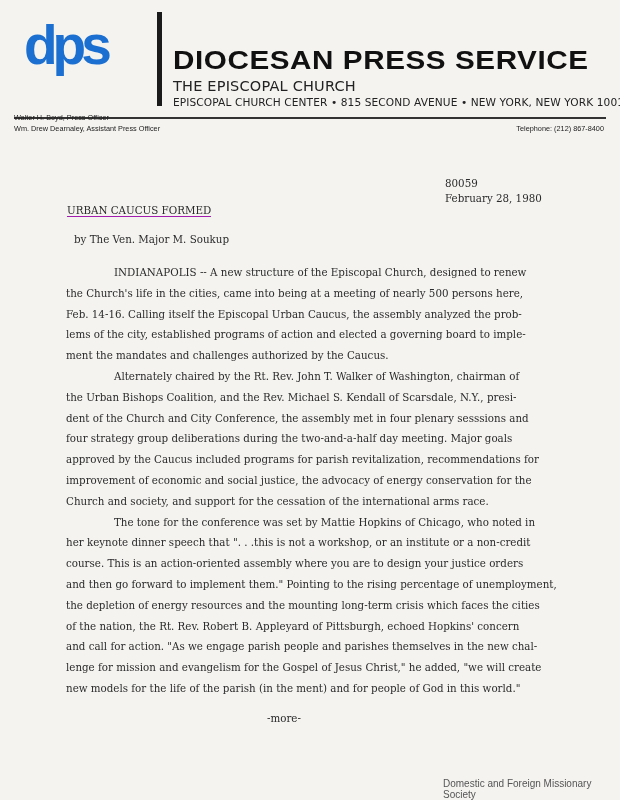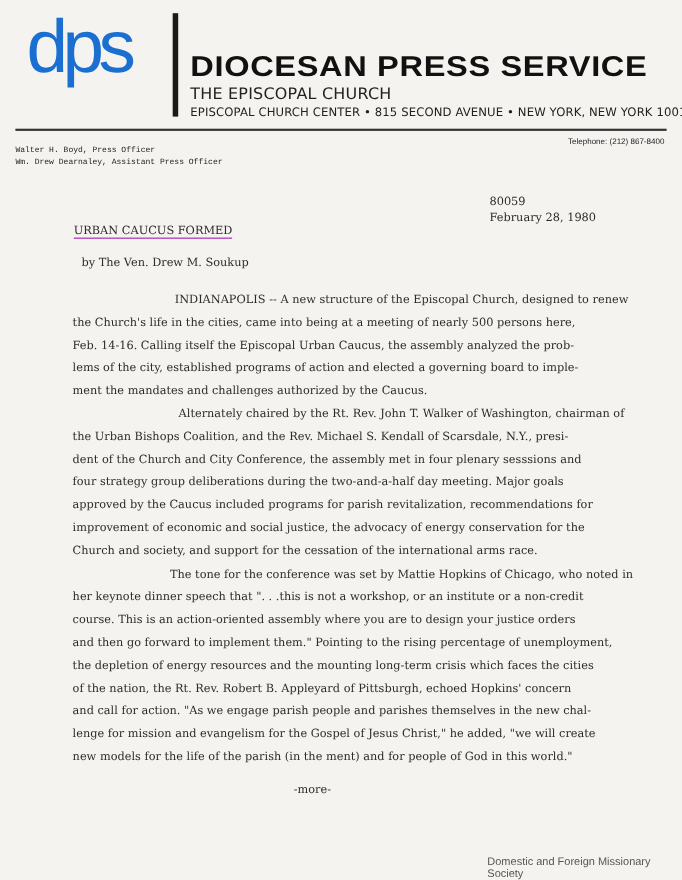--- a/index.html
+++ b/index.html
@@ -6,23 +6,23 @@
   body {
     width: 620px; height: 800px; overflow: hidden;
     background: #f3f2ef;
     position: relative;
     color: #2a2a2a;
   }
   .page { position: absolute; left: 0; top: 0; width: 620px; height: 800px; background: #f4f3f0; }
 
   
   .logo {
-    position: absolute; left: 24px; top: 8px;
+    position: absolute; left: 24px; top: 18px;
     font-family: "Liberation Sans", sans-serif;
-    font-weight: normal; font-size: 68px; letter-spacing: -5px;
+    font-weight: bold; font-size: 55px; letter-spacing: -5px;
     color: #1b6fd0; line-height: 1;
   }
   .vbar { position: absolute; left: 157px; top: 12px; width: 5px; height: 94px; background: #1a1a1a; }
   .org-name {
     position: absolute; left: 173px; top: 45px;
     font-family: "Liberation Sans", sans-serif; font-weight: bold;
     font-size: 26px; letter-spacing: 0.5px; color: #111; white-space: nowrap;
     transform: scaleX(1.14); transform-origin: left top;
   }
   .org-sub {
@@ -30,38 +30,38 @@
     font-family: "DejaVu Sans", sans-serif; font-size: 14.5px; color: #222; white-space: nowrap;
     letter-spacing: 0.2px;
   }
   .org-addr {
     position: absolute; left: 173px; top: 96px;
     font-family: "DejaVu Sans", sans-serif; font-size: 10.6px; color: #222; white-space: nowrap;
     letter-spacing: 0.1px;
   }
   .hrule { position: absolute; left: 14px; top: 117px; width: 592px; height: 2px; background: #333; }
   .staff {
-    position: absolute; left: 14px; top: 132px;
-    font-family: Liberation Mono, monospace; font-size: 7.3px; color: #222; line-height: 11px;
+    position: absolute; left: 14px; top: 112px;
+    font-family: Liberation Sans, sans-serif; font-size: 7.3px; color: #222; line-height: 11px;
   }
   .phone {
     position: absolute; right: 16px; top: 124px;
     font-family: "Liberation Sans", sans-serif; font-size: 7.3px; color: #222;
   }
 
   
   .tw { font-family: "DejaVu Serif", serif; font-size: 10.3px; color: #2b2b2b; }
   .ref { position: absolute; left: 445px; top: 176px; line-height: 15px; }
   .headline { position: absolute; left: 67px; top: 203px; line-height: 15px; }
   .headline span { display: inline-block; border-bottom: 1px solid #a21caf; line-height: 12px; }
   .byline { position: absolute; left: 74px; top: 233px; }
 
   .body { position: absolute; left: 66px; top: 262px; width: 550px; line-height: 20.8px; }
   .body .line { white-space: nowrap; display: block; }
-  .body .indent { padding-left: 48px; text-align: center; }
+  .body .indent { padding-left: 48px; }
 
   .more { position: absolute; left: 267px; top: 712px; }
   .footer-credit {
     position: absolute; left: 443px; top: 778px;
     font-family: "Liberation Sans", sans-serif; font-size: 10px; color: #555;
   }
 </style>
 </head>
 <body>
 
@@ -79,21 +79,21 @@
   <div class="phone">Telephone: (212) 867-8400</div>
 
   <div class="ref tw">
     <div>80059</div>
     <div>February 28, 1980</div>
   </div>
 
   <div class="headline tw">
     <div><span>URBAN CAUCUS FORMED</span></div>
   </div>
-  <div class="byline tw">by The Ven. Drew M. Soukup</div>
+  <div class="byline tw">by The Ven. Major M. Soukup</div>
 
   <div class="body tw">
     <span class="line indent">INDIANAPOLIS  -- A new structure of the Episcopal Church, designed to renew</span>
     <span class="line">the Church's life in the cities, came into being at a meeting of nearly 500 persons here,</span>
     <span class="line">Feb. 14-16.  Calling itself the Episcopal Urban Caucus, the assembly analyzed the prob-</span>
     <span class="line">lems of the city, established programs of action and elected a governing board to imple-</span>
     <span class="line">ment the mandates and challenges authorized by the Caucus.</span>
     <span class="line indent">Alternately chaired by the Rt. Rev. John T. Walker of Washington, chairman of</span>
     <span class="line">the Urban Bishops Coalition, and the Rev. Michael S. Kendall of Scarsdale, N.Y., presi-</span>
     <span class="line">dent of the Church and City Conference, the assembly met in four plenary sesssions and</span>

